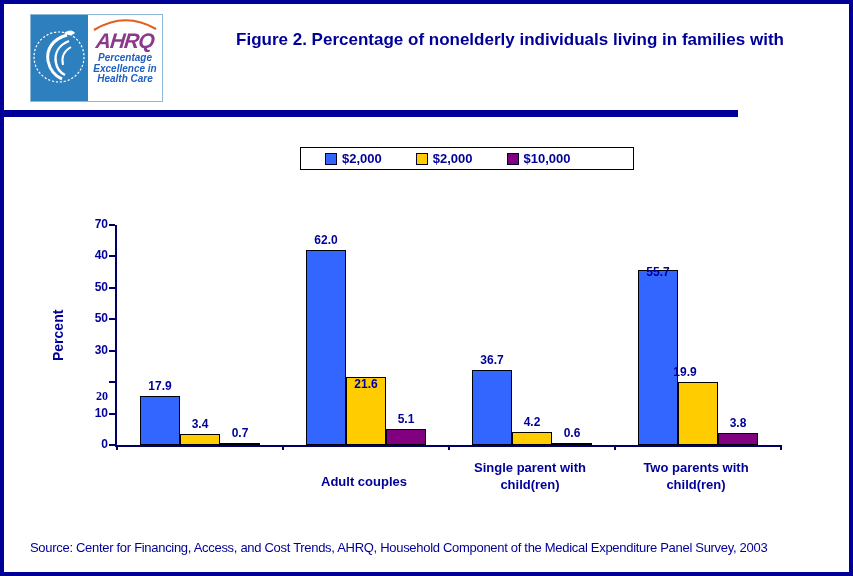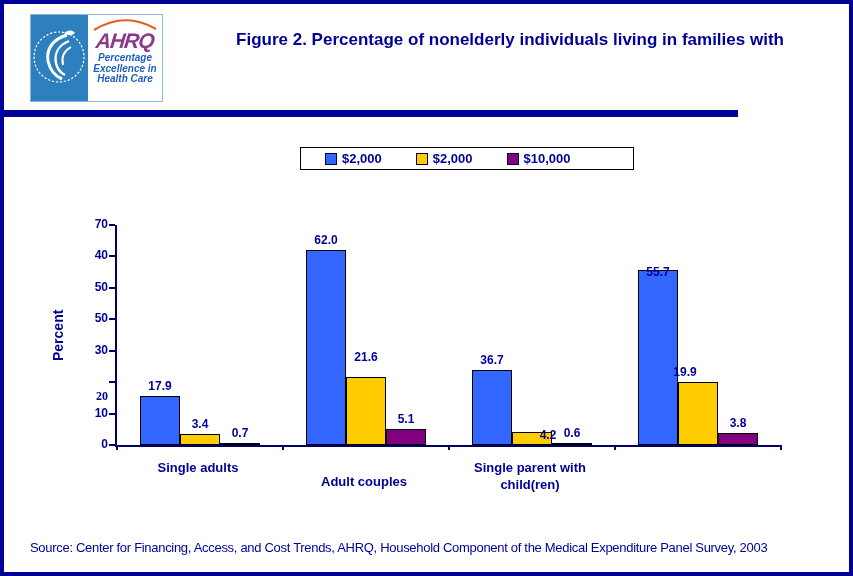--- a/index.html
+++ b/index.html
@@ -113,36 +113,36 @@
       <div class="xtick" style="left: 663px;"></div>
       <div class="bar" style="left: 23px; width: 40px; height: 49px; background: rgb(51, 102, 255);"></div>
       <div class="val-label" style="left: 13px; top: 154px;">17.9</div>
       <div class="bar" style="left: 63px; width: 40px; height: 11px; background: rgb(255, 204, 0);"></div>
       <div class="val-label" style="left: 53px; top: 192px;">3.4</div>
       <div class="bar" style="left: 103px; width: 40px; height: 2px; background: rgb(128, 0, 128);"></div>
       <div class="val-label" style="left: 93px; top: 201px;">0.7</div>
       <div class="bar" style="left: 189px; width: 40px; height: 195px; background: rgb(51, 102, 255);"></div>
       <div class="val-label" style="left: 179px; top: 8px;">62.0</div>
       <div class="bar" style="left: 229px; width: 40px; height: 68px; background: rgb(255, 204, 0);"></div>
-      <div class="val-label" style="left: 219px; top: 125px;">21.6</div>
+      <div class="val-label" style="left: 219px; top: 152px;">21.6</div>
       <div class="bar" style="left: 269px; width: 40px; height: 16px; background: rgb(128, 0, 128);"></div>
       <div class="val-label" style="left: 259px; top: 187px;">5.1</div>
       <div class="bar" style="left: 355px; width: 40px; height: 75px; background: rgb(51, 102, 255);"></div>
       <div class="val-label" style="left: 345px; top: 128px;">36.7</div>
       <div class="bar" style="left: 395px; width: 40px; height: 13px; background: rgb(255, 204, 0);"></div>
-      <div class="val-label" style="left: 401px; top: 190px; margin-top: 13px;">4.2</div>
+      <div class="val-label" style="left: 385px; top: 190px;">4.2</div>
       <div class="bar" style="left: 435px; width: 40px; height: 2px; background: rgb(128, 0, 128);"></div>
       <div class="val-label" style="left: 425px; top: 201px;">0.6</div>
       <div class="bar" style="left: 521px; width: 40px; height: 175px; background: rgb(51, 102, 255);"></div>
       <div class="val-label" style="left: 511px; top: 28px; margin-top: 12px;">55.7</div>
       <div class="bar" style="left: 561px; width: 40px; height: 63px; background: rgb(255, 204, 0);"></div>
       <div class="val-label" style="left: 538px; top: 140px;">19.9</div>
       <div class="bar" style="left: 601px; width: 40px; height: 12px; background: rgb(128, 0, 128);"></div>
       <div class="val-label" style="left: 591px; top: 191px;">3.8</div>
     </div>
   <div class="cats">
-      <div class="cat-label" style="left: 8px; top: 0px;">Single adults</div>
       <div class="cat-label" style="left: 174px; top: 14px;">Adult couples</div>
       <div class="cat-label" style="left: 340px; top: 0px;">Single parent with child(ren)</div>
+      <div class="cat-label" style="left: 506px; top: 0px;">Two parents with child(ren)</div>
     </div>
 
   <div class="source">Source: Center for Financing, Access, and Cost Trends, AHRQ, Household Component of the Medical Expenditure Panel Survey, 2003</div>
 </div>
 
 </body></html>

